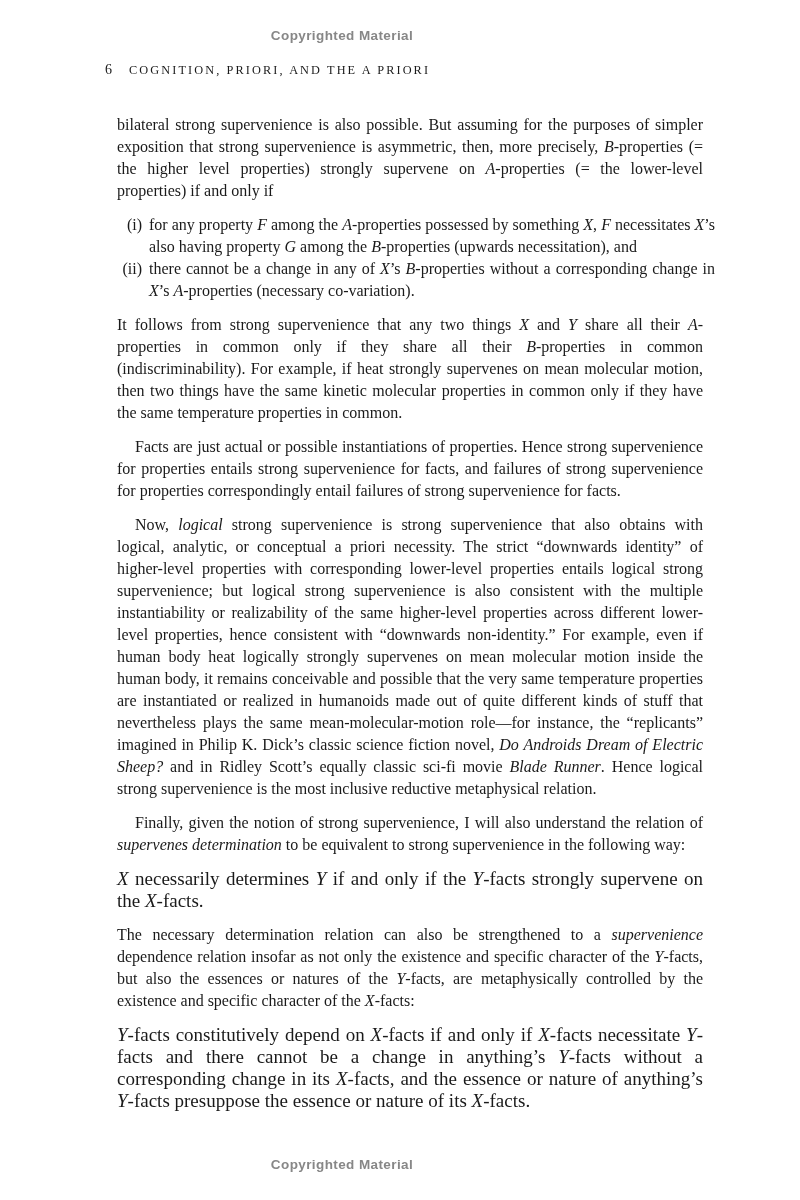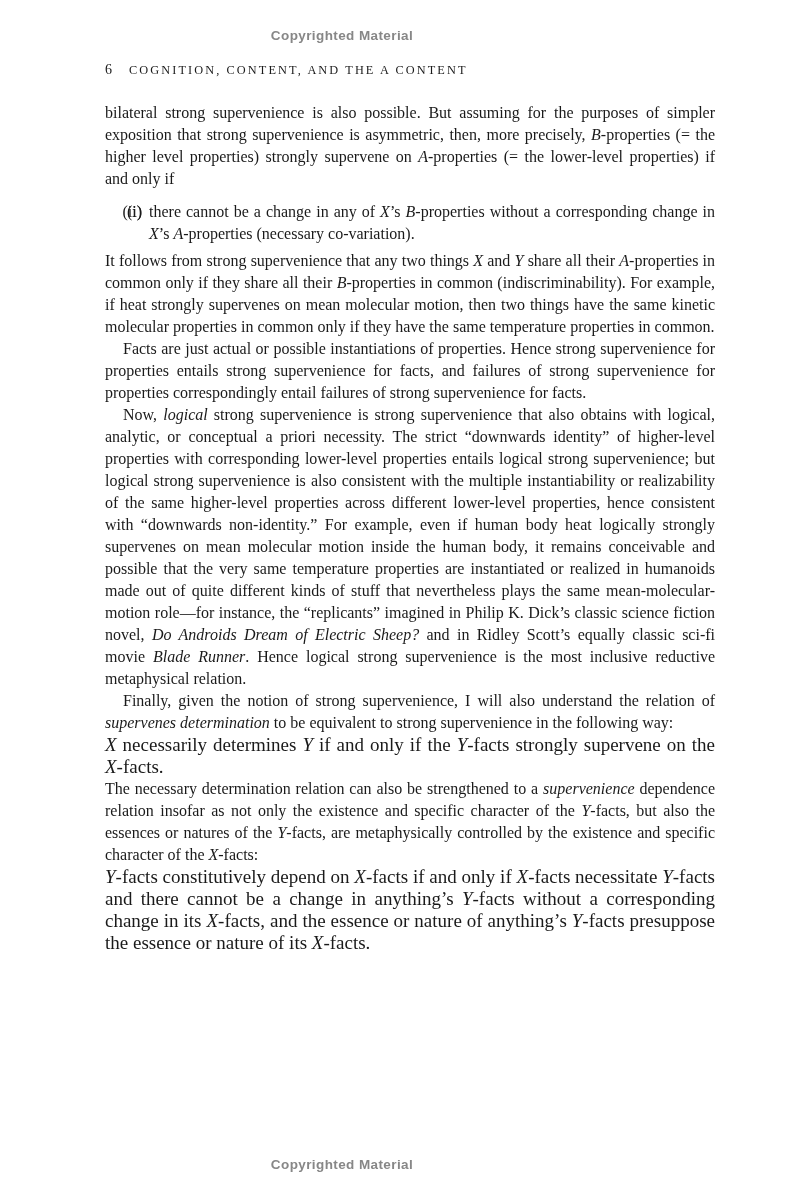--- a/index.html
+++ b/index.html
@@ -45,21 +45,21 @@
   }
   .content {
     position: absolute;
     top: 102px;
     left: 105px;
     width: 610px;
     font-size: 16px;
     line-height: 22px;
     text-align: justify;
   }
-  .content p { margin: 0; }
+  .content p { margin: 12px; }
   .para.indent { text-indent: 18px; }
   .list { margin: 11px 0 5px 0; }
   .list-item { position: relative; padding-left: 44px; }
   .list-item .marker {
     position: absolute;
     left: 0;
     top: 0;
     width: 37px;
     text-align: right;
   }
@@ -72,28 +72,28 @@
   i { font-style: italic; }
 </style>
 </head>
 <body>
 
 <div class="page">
 
   <div class="copyright-banner copyright-top">Copyrighted Material</div>
 
   <div class="running-head">
-    <span class="pagenum">6</span><span class="head-title">COGNITION, CONTENT, AND THE A CONTENT</span>
+    <span class="pagenum">6</span><span class="head-title">COGNITION, PRIORI, AND THE A PRIORI</span>
   </div>
 
   <div class="content">
 
   <p class="para">bilateral strong supervenience is also possible. But assuming for the purposes of simpler exposition that strong supervenience is asymmetric, then, more precisely, <i>B</i>-properties (= the higher level properties) strongly supervene on <i>A</i>-properties (= the lower-level properties) if and only if</p>
       <div class="list">
-        <div class="list-item"><span class="marker">(i)</span></div>
+        <div class="list-item"><span class="marker">(i)</span><span>for any property <i>F</i> among the <i>A</i>-properties possessed by something <i>X</i>, <i>F</i> necessitates <i>X</i>’s also having property <i>G</i> among the <i>B</i>-properties (upwards necessitation), and</span></div>
         <div class="list-item"><span class="marker">(ii)</span><span>there cannot be a change in any of <i>X</i>’s <i>B</i>-properties without a corresponding change in <i>X</i>’s <i>A</i>-properties (necessary co-variation).</span></div>
       </div>
       <p class="para">It follows from strong supervenience that any two things <i>X</i> and <i>Y</i> share all their <i>A</i>-properties in common only if they share all their <i>B</i>-properties in common (indiscriminability). For example, if heat strongly supervenes on mean molecular motion, then two things have the same kinetic molecular properties in common only if they have the same temperature properties in common.</p>
       <p class="para indent">Facts are just actual or possible instantiations of properties. Hence strong supervenience for properties entails strong supervenience for facts, and failures of strong supervenience for properties correspondingly entail failures of strong supervenience for facts.</p>
       <p class="para indent">Now, <i>logical</i> strong supervenience is strong supervenience that also obtains with logical, analytic, or conceptual a priori necessity. The strict “downwards identity” of higher-level properties with corresponding lower-level properties entails logical strong supervenience; but logical strong supervenience is also consistent with the multiple instantiability or realizability of the same higher-level properties across different lower-level properties, hence consistent with “downwards non-identity.” For example, even if human body heat logically strongly supervenes on mean molecular motion inside the human body, it remains conceivable and possible that the very same temperature properties are instantiated or realized in humanoids made out of quite different kinds of stuff that nevertheless plays the same mean-molecular-motion role—for instance, the “replicants” imagined in Philip K. Dick’s classic science fiction novel, <i>Do Androids Dream of Electric Sheep?</i> and in Ridley Scott’s equally classic sci-fi movie <i>Blade Runner</i>. Hence logical strong supervenience is the most inclusive reductive metaphysical relation.</p>
       <p class="para indent">Finally, given the notion of strong supervenience, I will also understand the relation of <i>supervenes determination</i> to be equivalent to strong supervenience in the following way:</p>
       <p class="quote"><i>X</i> necessarily determines <i>Y</i> if and only if the <i>Y</i>-facts strongly supervene on the <i>X</i>-facts.</p>
       <p class="para">The necessary determination relation can also be strengthened to a <i>supervenience</i> dependence relation insofar as not only the existence and specific character of the <i>Y</i>-facts, but also the essences or natures of the <i>Y</i>-facts, are metaphysically controlled by the existence and specific character of the <i>X</i>-facts:</p>
       <p class="quote last"><i>Y</i>-facts constitutively depend on <i>X</i>-facts if and only if <i>X</i>-facts necessitate <i>Y</i>-facts and there cannot be a change in anything’s <i>Y</i>-facts without a corresponding change in its <i>X</i>-facts, and the essence or nature of anything’s <i>Y</i>-facts presuppose the essence or nature of its <i>X</i>-facts.</p>
     </div>

